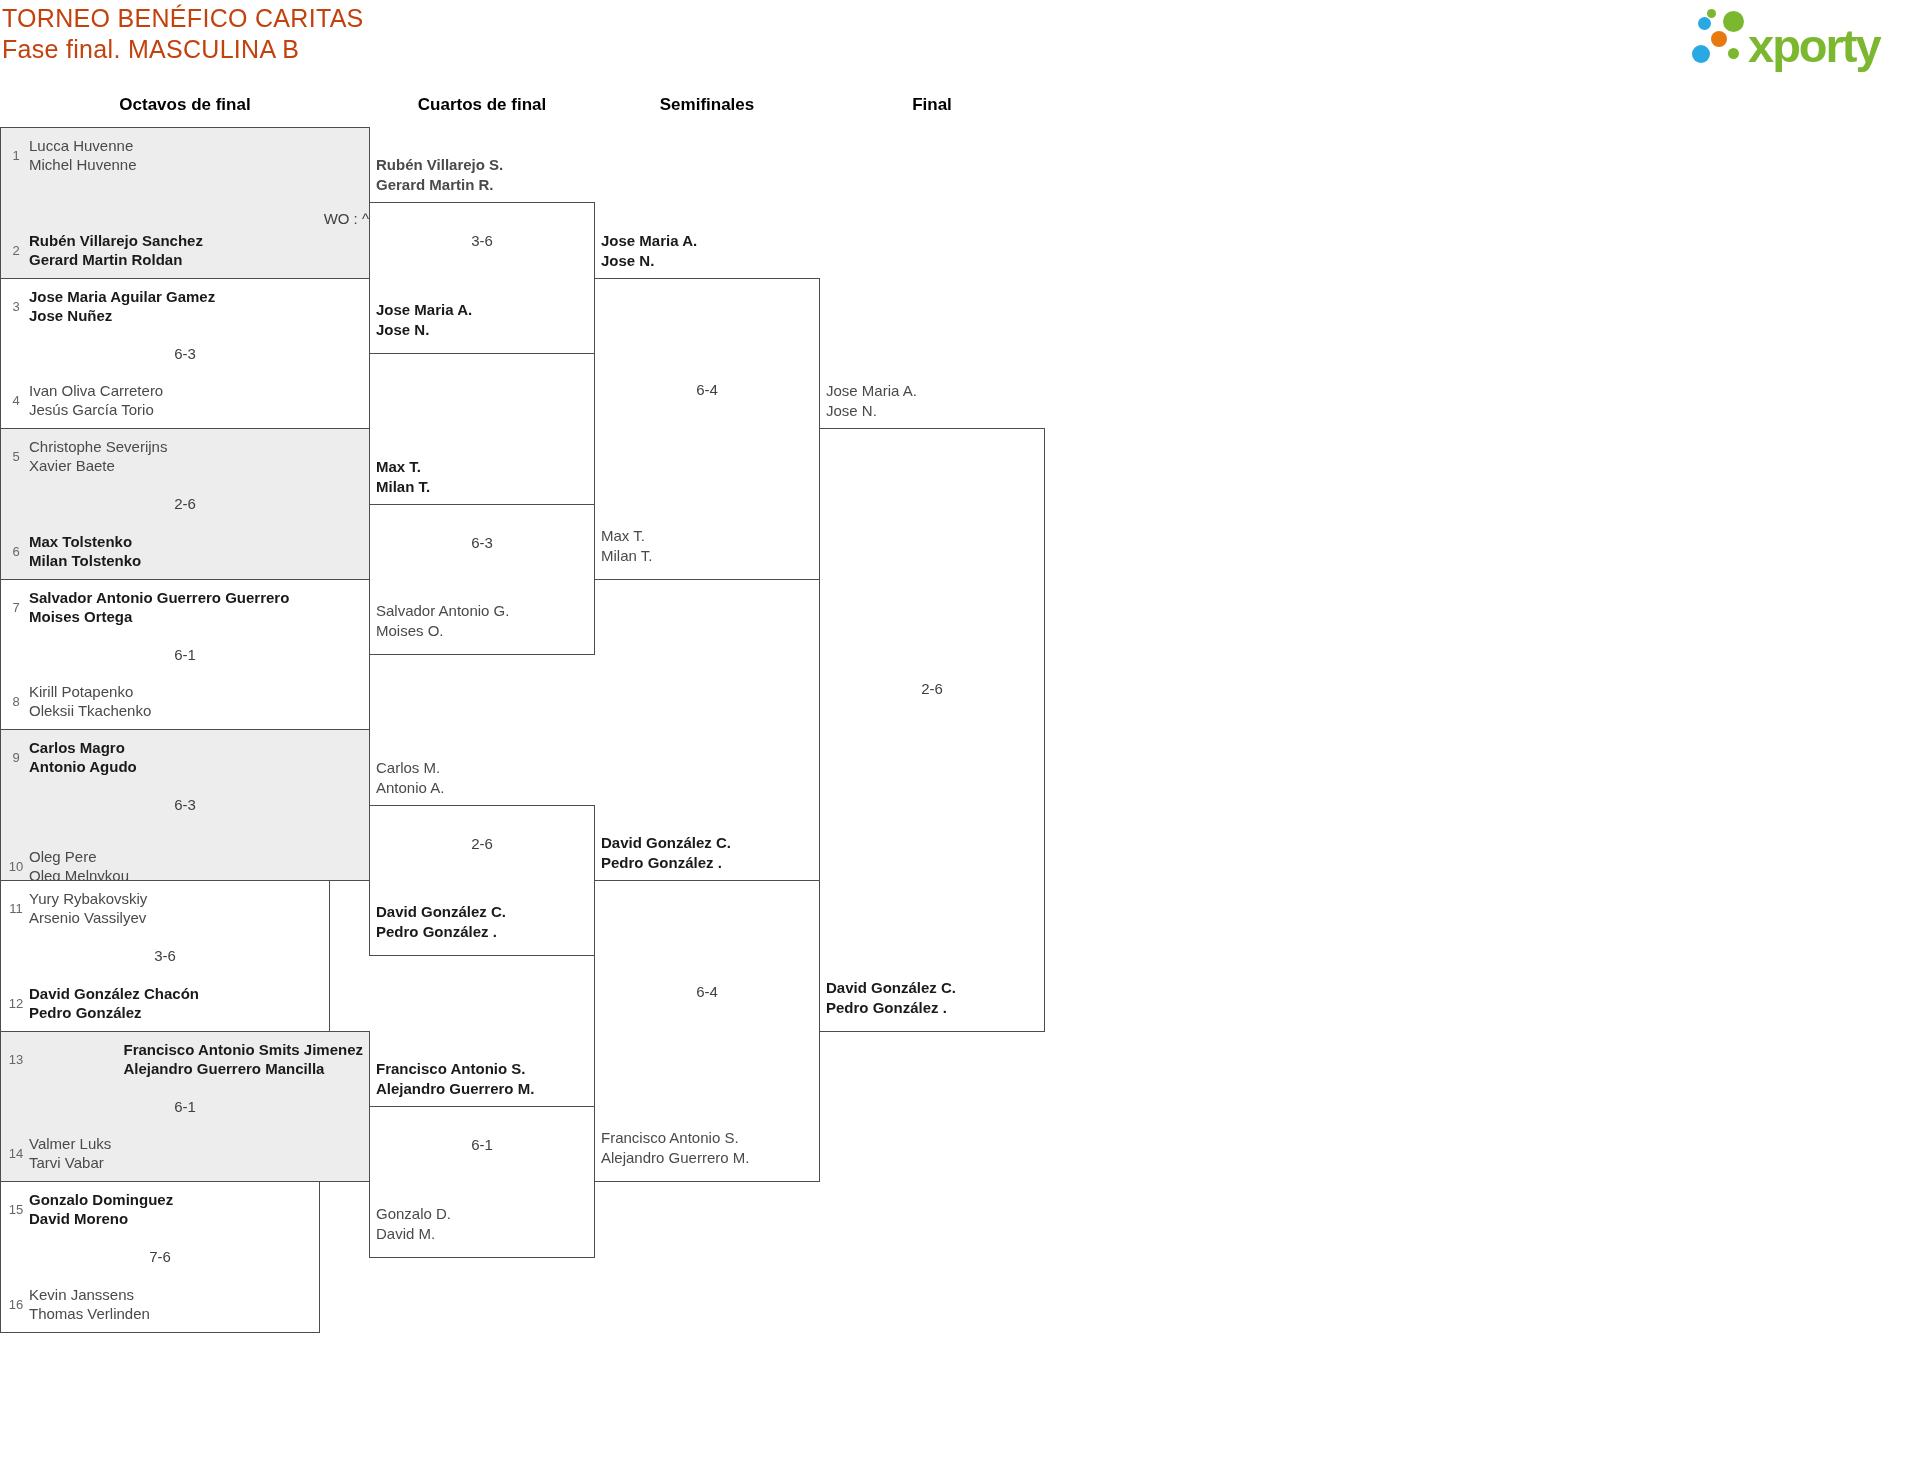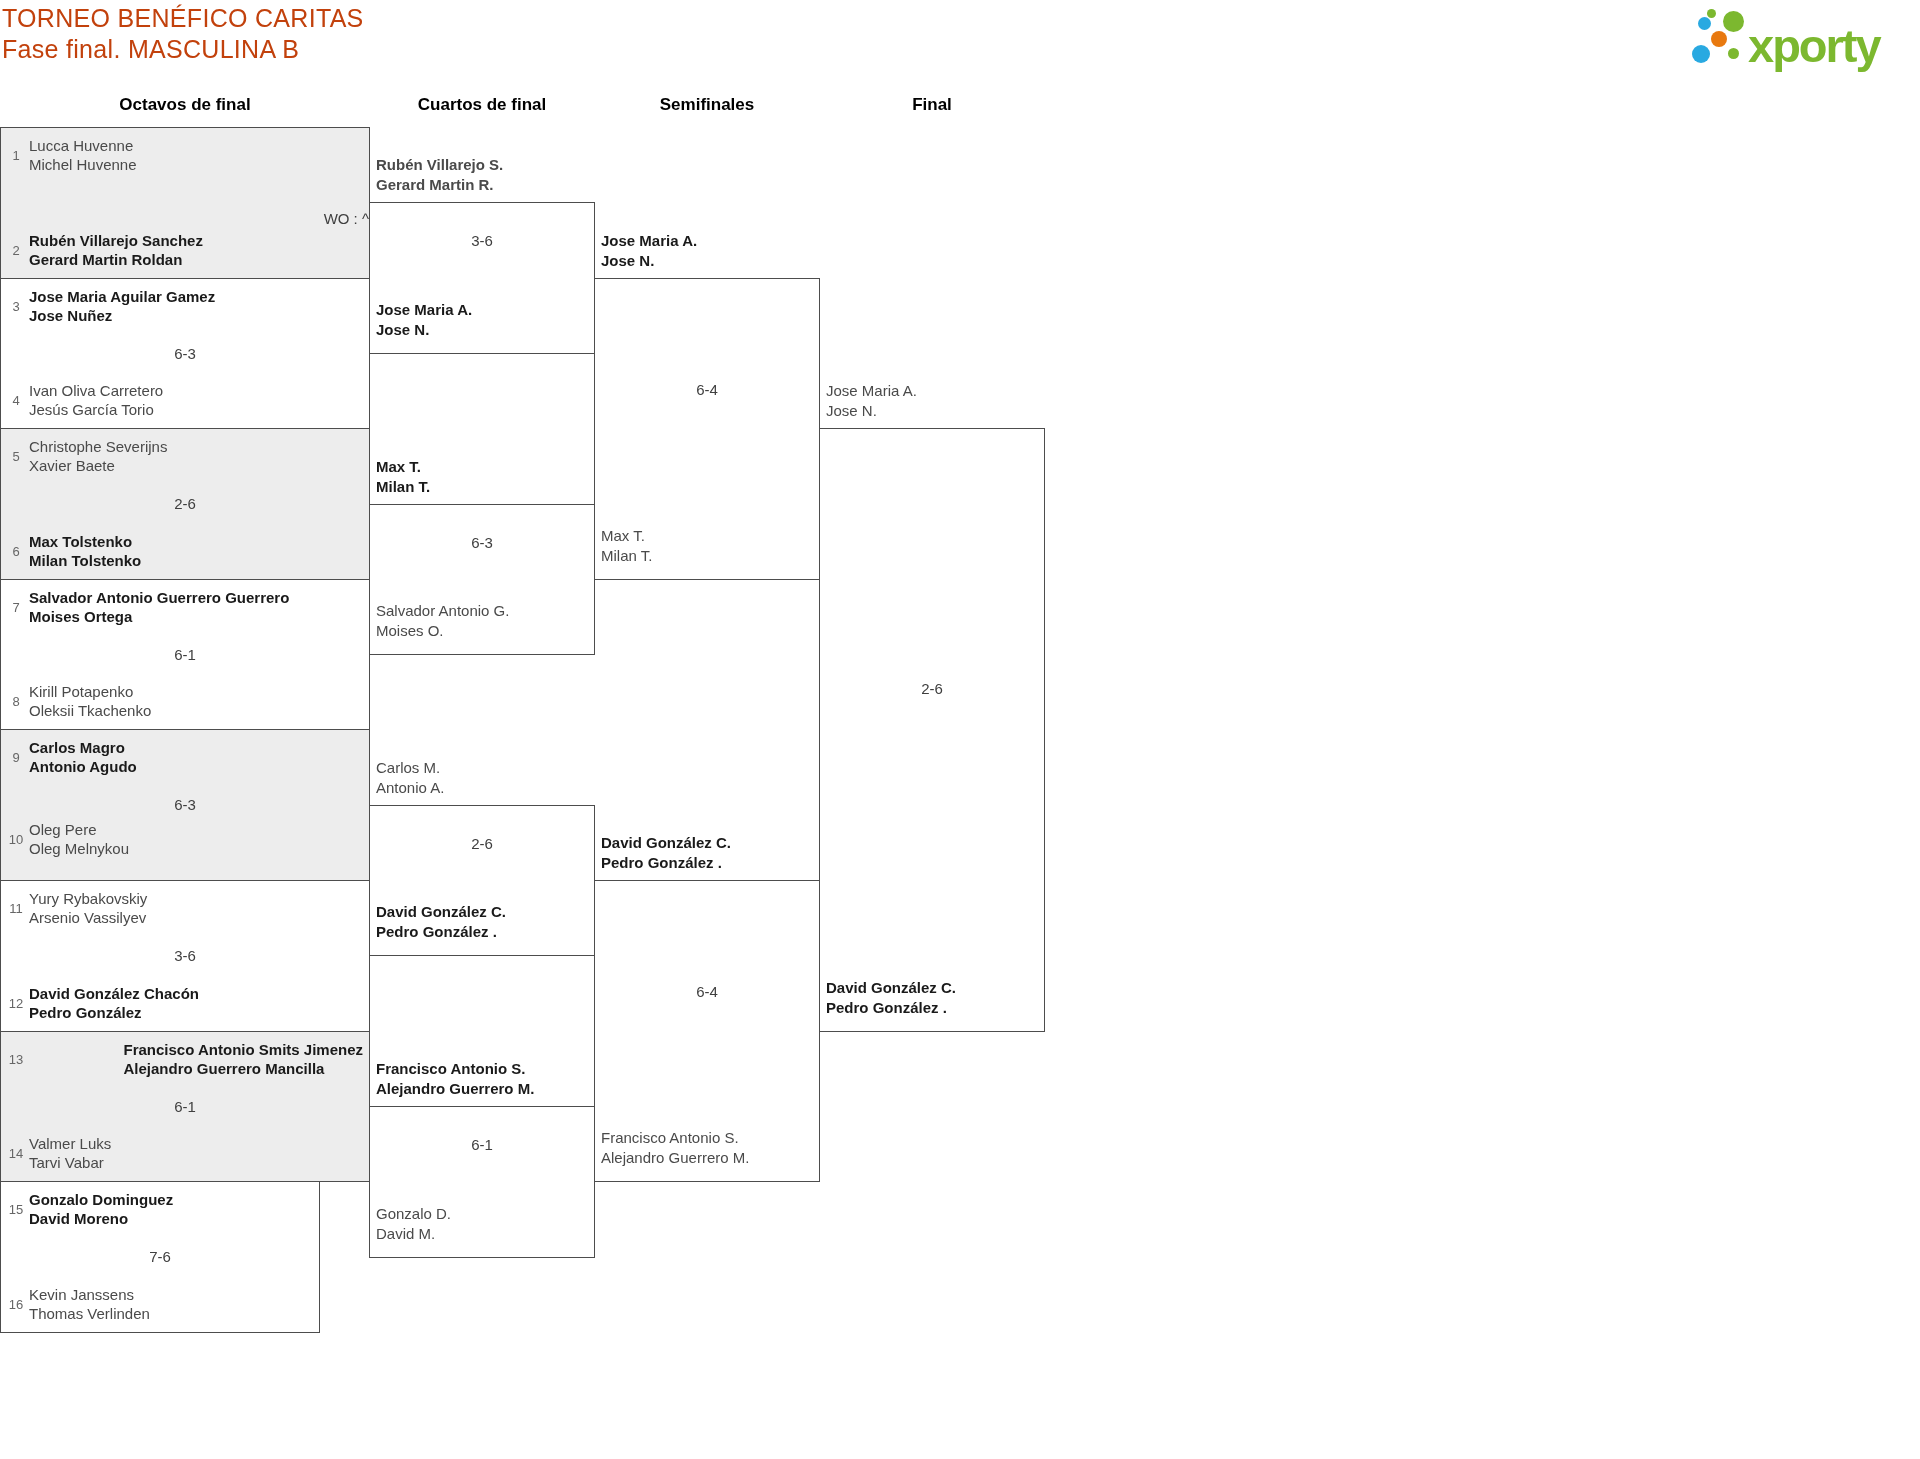--- a/index.html
+++ b/index.html
@@ -126,30 +126,30 @@
         <div class="box-score" style="top: 66px;">6-1</div>
       </div>
       <div class="match-box alt" style="left: 0px; top: 729px; width: 370px; height: 152px;">
         <div class="team-row" style="top: 8px;">
           <div class="seed">9</div>
           <div class="names winner">
             <div>Carlos Magro</div>
             <div>Antonio Agudo</div>
           </div>
         </div>
-        <div class="team-row" style="top: 90px;">
+        <div class="team-row" style="top: 117px;">
           <div class="seed">10</div>
           <div class="names">
             <div>Oleg Pere</div>
             <div>Oleg Melnykou</div>
           </div>
         </div>
         <div class="box-score" style="top: 66px;">6-3</div>
       </div>
-      <div class="match-box" style="left: 0px; top: 880px; width: 370px; height: 152px;">
+      <div class="match-box" style="left: 0px; top: 880px; width: 330px; height: 152px;">
         <div class="team-row" style="top: 8px;">
           <div class="seed">11</div>
           <div class="names">
             <div>Yury Rybakovskiy</div>
             <div>Arsenio Vassilyev</div>
           </div>
         </div>
         <div class="team-row" style="top: 103px;">
           <div class="seed">12</div>
           <div class="names winner">

